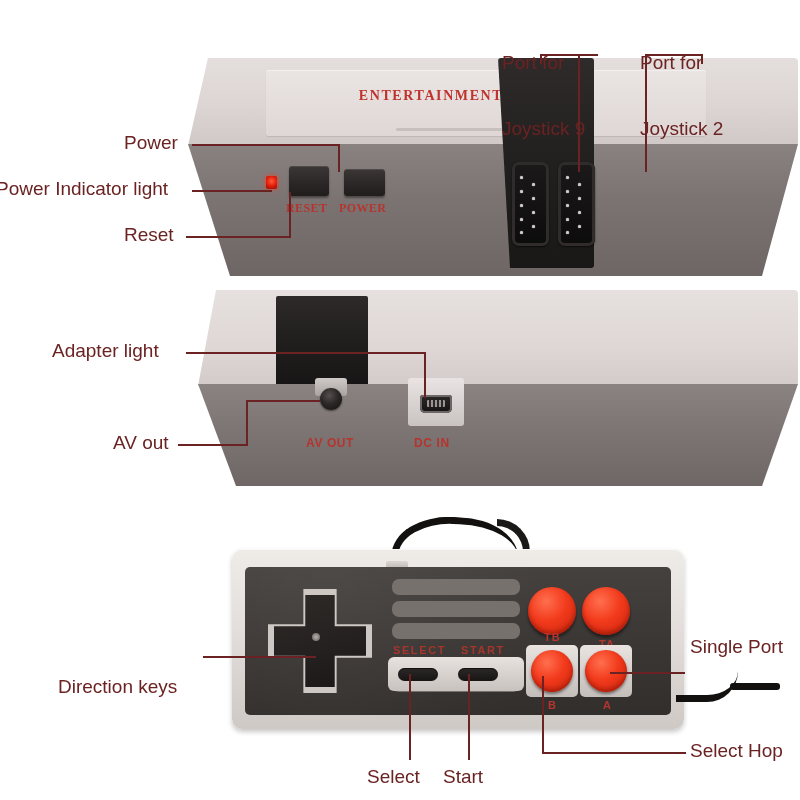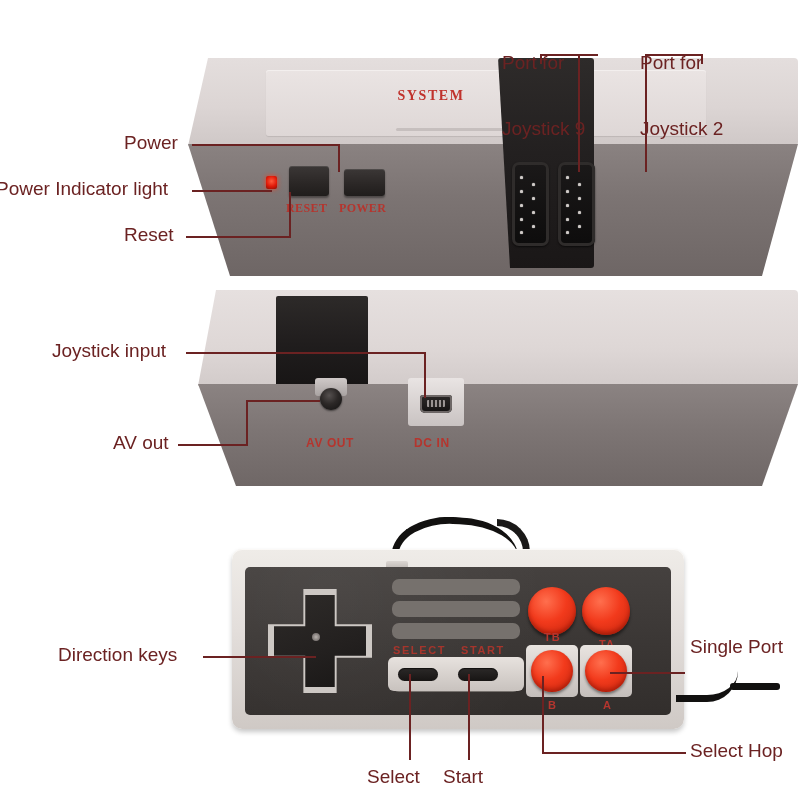--- a/index.html
+++ b/index.html
@@ -300,21 +300,21 @@
 
 <div id="stage">
 
   <div class="console-top">
     <div class="ct-light"></div>
     <div class="ct-lidline"></div>
     <div class="ct-lidslot"></div>
     <div class="ct-dark"></div>
 
     <div class="ct-brand">
-      <span>SYSTEM</span>
+      <span>ENTERTAINMENT</span>
     </div>
 
     <div class="ct-led"></div>
     <div class="ct-btn reset"></div>
     <div class="ct-btn power"></div>
     <div class="ct-btnlabel reset">RESET</div>
     <div class="ct-btnlabel power">POWER</div>
 
     <div class="ct-portblock"></div>
     <div class="ct-port p1">
@@ -377,21 +377,21 @@
     <div class="cb-blackstrip"></div>
     <div class="cb-dark"></div>
     <div class="cb-avring"></div>
     <div class="cb-av"></div>
     <div class="cb-dcplate"></div>
     <div class="cb-dc"></div>
     <div class="cb-portlabel av">AV OUT</div>
     <div class="cb-portlabel dc">DC IN</div>
   </div>
 
-  <div class="ann" style="left:52px;top:340px;">Joystick input</div>
+  <div class="ann" style="left:52px;top:340px;">Adapter light</div>
   <div class="lead h" style="left:186px;top:352px;width:240px;"></div>
   <div class="lead v" style="left:424px;top:352px;height:46px;"></div>
 
   <div class="ann" style="left:113px;top:432px;">AV out</div>
   <div class="lead h" style="left:178px;top:444px;width:70px;"></div>
   <div class="lead v" style="left:246px;top:400px;height:46px;"></div>
   <div class="lead h" style="left:246px;top:400px;width:74px;"></div>
 
   <div class="controller">
     <div class="pad-cord"></div>
@@ -426,21 +426,21 @@
     <div class="btn-sq a"></div>
     <div class="btn-round b"></div>
     <div class="btn-round a"></div>
     <div class="act-label b">B</div>
     <div class="act-label a">A</div>
 
     <div class="pad-rightcord"></div>
     <div class="pad-rightcord2"></div>
   </div>
 
-  <div class="ann" style="left:58px;top:644px;">Direction keys</div>
+  <div class="ann" style="left:58px;top:676px;">Direction keys</div>
   <div class="lead h" style="left:203px;top:656px;width:113px;"></div>
 
   <div class="ann" style="left:367px;top:766px;">Select</div>
   <div class="lead v" style="left:409px;top:674px;height:86px;"></div>
 
   <div class="ann" style="left:443px;top:766px;">Start</div>
   <div class="lead v" style="left:468px;top:674px;height:86px;"></div>
 
   <div class="ann" style="left:690px;top:636px;">Single Port</div>
   <div class="lead h" style="left:610px;top:672px;width:75px;"></div>

